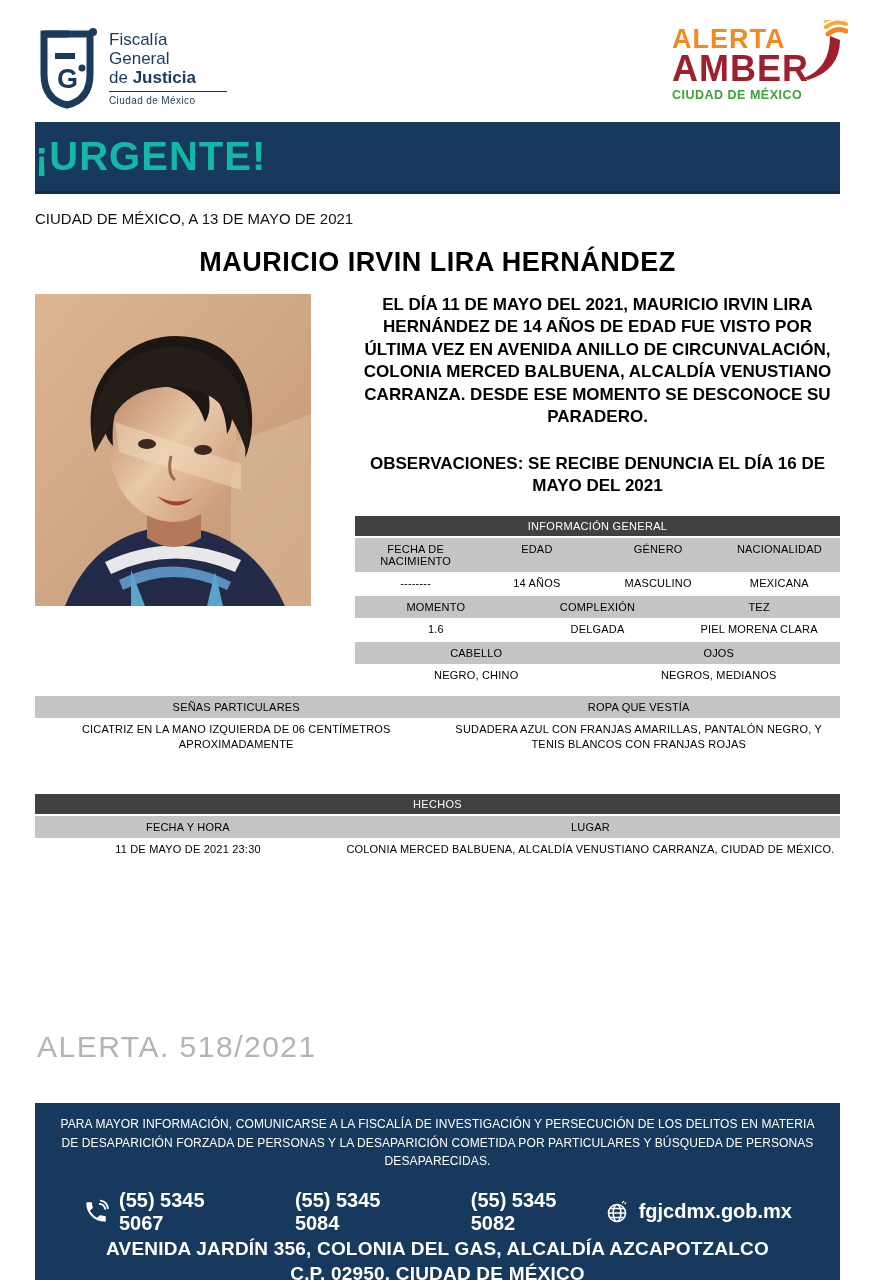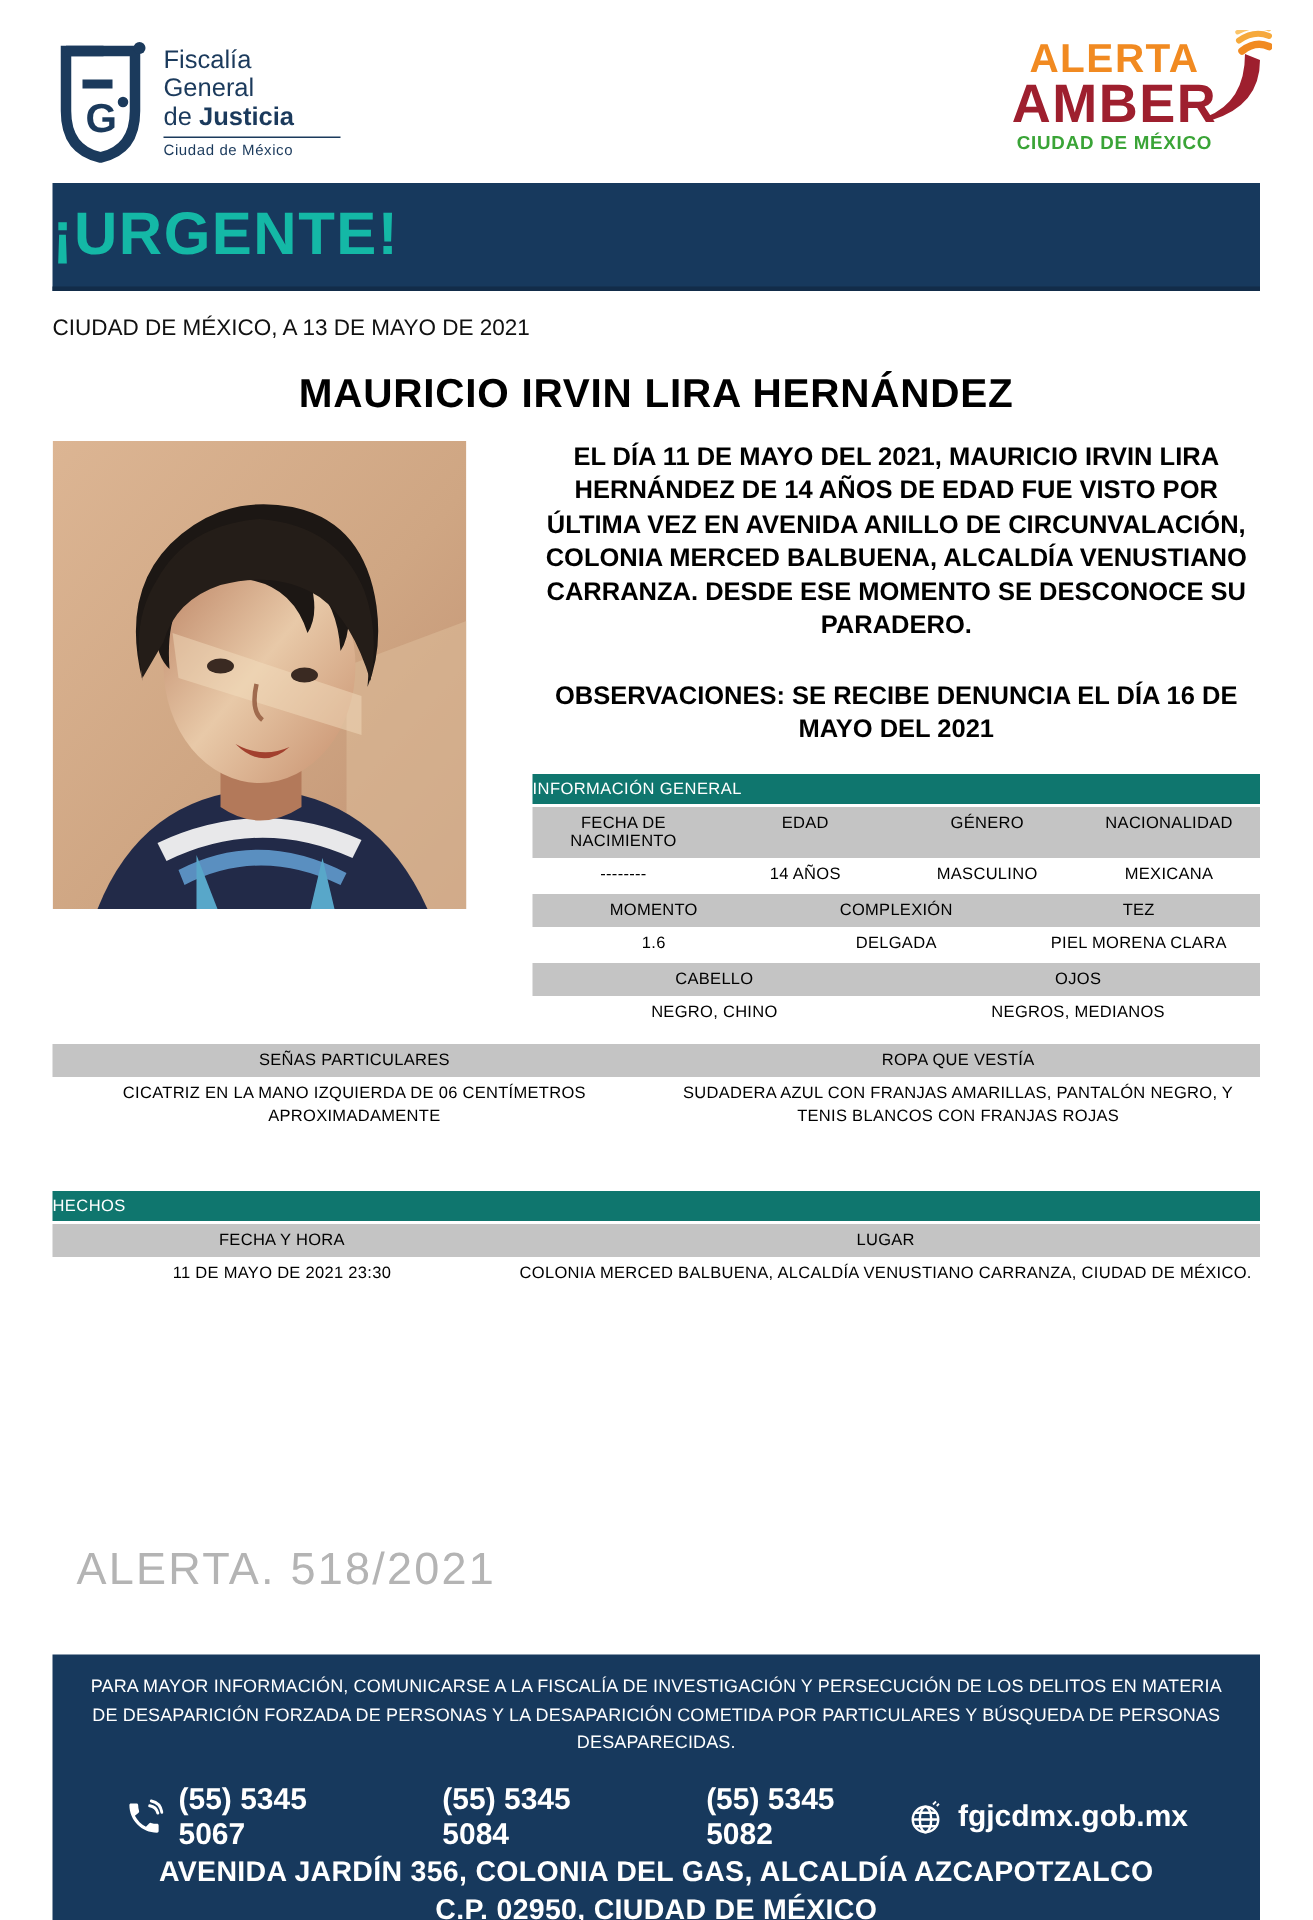--- a/index.html
+++ b/index.html
@@ -24,21 +24,21 @@
     align-items: flex-start;
     height: 88px;
   }
   .fgj-logo { display: flex; align-items: flex-start; gap: 10px; }
   .fgj-text { color: #1b3a5c; padding-top: 4px; }
   .fgj-text .l { font-size: 17px; line-height: 19px; font-weight: 400; }
   .fgj-text .l b { font-weight: 700; }
   .fgj-sep { border-top: 1.5px solid #1b3a5c; margin: 4px 0 3px; width: 118px; }
   .fgj-city { font-size: 10px; letter-spacing: 0.4px; }
 
-  .amber-logo { position: relative; width: 168px; text-align: center; padding-right: 26px; }
+  .amber-logo { position: relative; width: 168px; padding-right: 26px; }
   .amber-alerta { font-size: 27px; font-weight: 800; color: #f18a21; letter-spacing: 1px; line-height: 26px; }
   .amber-amber  { font-size: 36px; font-weight: 800; color: #9e1f2e; letter-spacing: 1px; line-height: 34px; }
   .amber-city   { font-size: 12.5px; font-weight: 800; color: #3aa437; letter-spacing: 0.5px; margin-top: 2px; }
   .amber-swoosh { position: absolute; right: -8px; top: -6px; }
 
   
   .banner {
     margin-top: 8px;
     background: #17395d;
     height: 72px;
@@ -79,41 +79,41 @@
     margin-top: 24px;
     font-size: 17px;
     font-weight: 700;
     text-align: center;
     line-height: 1.32;
   }
 
   
   .tbl { margin-top: 18px; font-size: 11px; }
   .bar-dark {
-    background: #0f766e; color: #fff; text-align: left;
+    background: #404040; color: #fff; text-align: center;
     padding: 4px 0; font-size: 11px; letter-spacing: 0.3px;
   }
   .row { display: flex; }
   .row.light { background: #c4c4c4; margin-top: 2px; }
   .row.white { background: #fff; }
   .cell {
     text-align: center; padding: 5px 4px; font-size: 11px; letter-spacing: 0.2px;
   }
   .c25 { width: 25%; } .c33 { width: 33.333%; } .c50 { width: 50%; }
   .c38 { width: 38%; } .c62 { width: 62%; }
 
   .senas { margin-top: 10px; }
   .senas .cell { padding: 4px 14px; line-height: 1.35; }
 
   .hechos { margin-top: 38px; }
 
   
   .alert-number {
     position: absolute;
-    left: 51px; top: 1030px;
+    left: 37px; top: 1030px;
     font-size: 30px;
     color: #b4b4b4;
     letter-spacing: 1.5px;
   }
 
   
   .footer {
     position: absolute;
     left: 35px; right: 35px; top: 1103px;
     background: #17395d;

